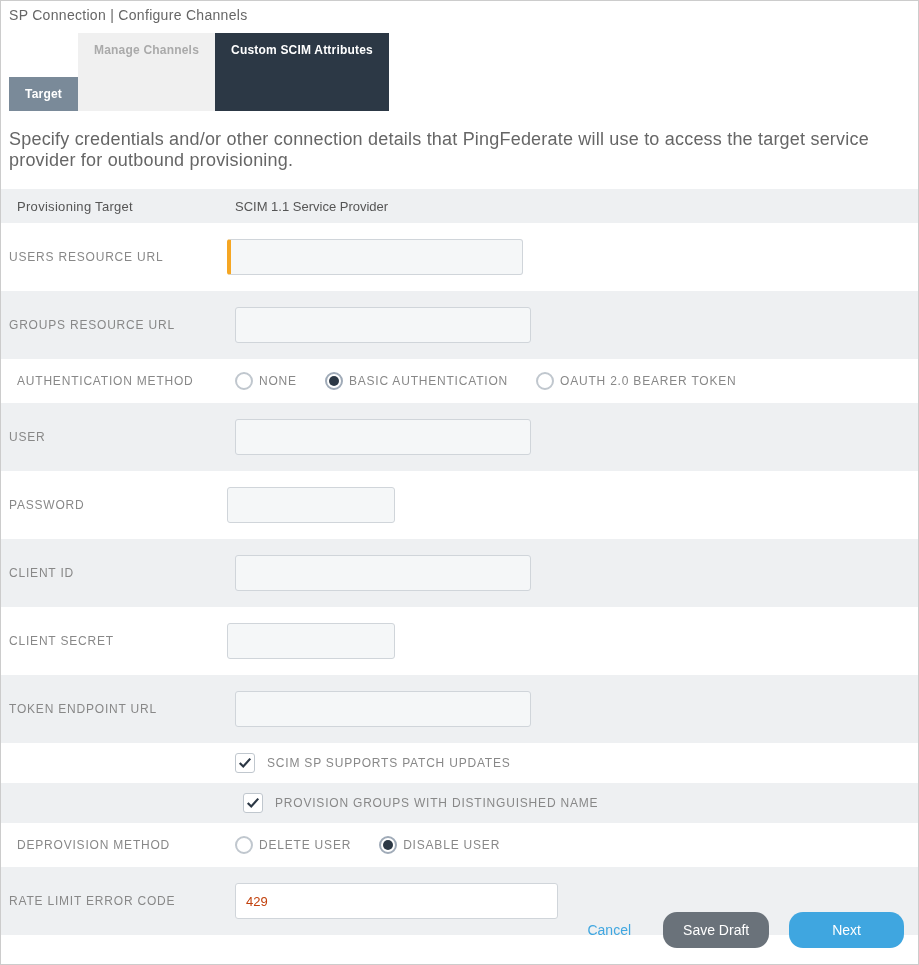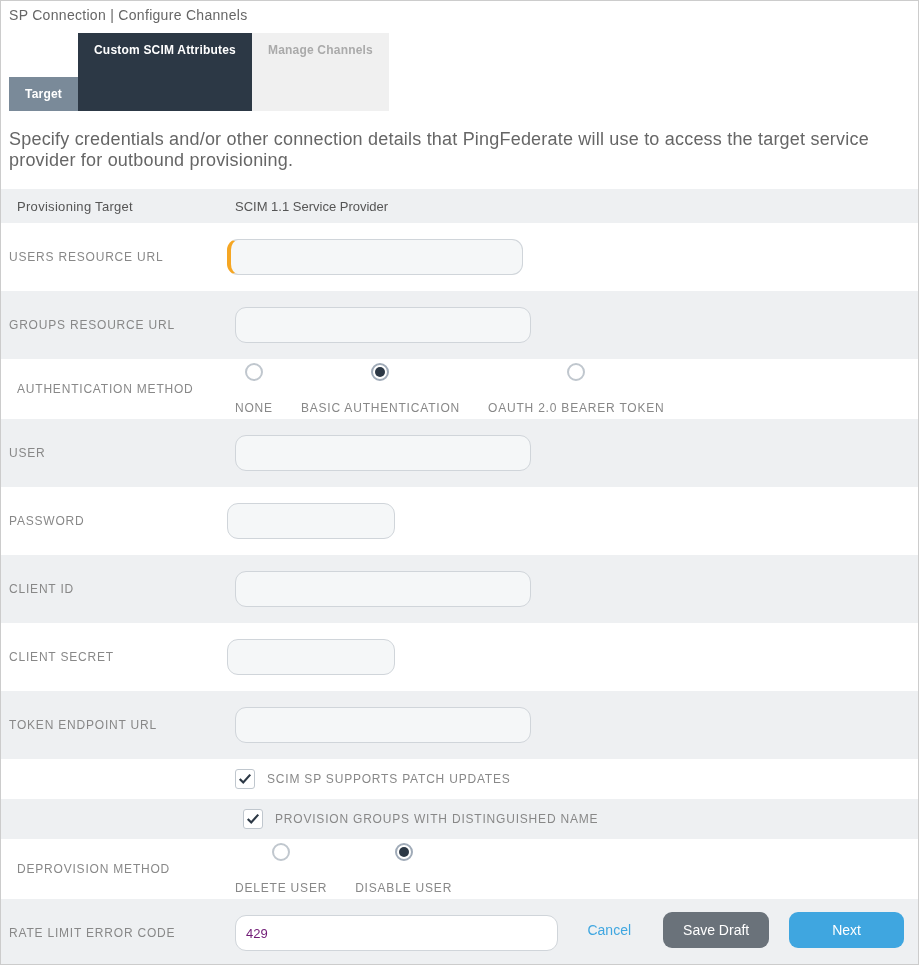--- a/index.html
+++ b/index.html
@@ -87,25 +87,25 @@
     .input-col {
       flex: 1;
       display: flex;
       align-items: center;
       gap: 8px;
     }
     .text-input {
       width: 296px;
       height: 36px;
       border: 1px solid #d0d5da;
-      border-radius: 11px;
+      border-radius: 3px;
       background: #f5f7f8;
       padding: 0 10px;
       font-size: 13px;
-      color: #701a75;
+      color: #c2410c;
     }
     .text-input.required {
       border-left: 4px solid #f5a623;
     }
     .text-input.short {
       width: 168px;
     }
     .text-input.white {
       background: #fff;
       width: 323px;
@@ -115,23 +115,22 @@
       color: #555;
     }
     .radio-group {
       display: flex;
       align-items: center;
       gap: 28px;
     }
     .radio-item {
       display: flex;
       align-items: center;
-      gap: 20px;
-      cursor: pointer;
-      flex-direction: column;
+      gap: 6px;
+      cursor: pointer;
     }
     .radio-outer {
       width: 18px;
       height: 18px;
       border: 2px solid #c0c7ce;
       border-radius: 50%;
       display: flex;
       align-items: center;
       justify-content: center;
       background: #fff;
@@ -191,21 +190,21 @@
       gap: 20px;
     }
     .btn-link {
       color: #3fa6e0;
       font-size: 14px;
       cursor: pointer;
       padding: 10px 12px;
     }
     .btn {
       padding: 10px 20px;
-      border-radius: 9px;
+      border-radius: 14px;
       font-size: 14px;
       cursor: pointer;
       border: none;
       color: #fff;
     }
     .btn-gray {
       background: #6a727a;
     }
     .btn-blue {
       background: #3fa6e0;
@@ -214,22 +213,22 @@
   </style>
 </head>
 <body>
 
 <div class="header">
   <h1>SP Connection | Configure Channels</h1>
 </div>
 
 <div class="tabs">
   <div class="tab active">Target</div>
+  <div class="tab">Manage Channels</div>
   <div class="tab dark">Custom SCIM Attributes</div>
-  <div class="tab">Manage Channels</div>
 </div>
 
 <div class="description">Specify credentials and/or other connection details that PingFederate will use to access the target service provider for outbound provisioning.</div>
 
 <div class="form-row accent" style="min-height:34px;">
   <div class="label-col normal">Provisioning Target</div>
   <div class="input-col">
     <span class="static-val">SCIM 1.1 Service Provider</span>
   </div>
 </div>

